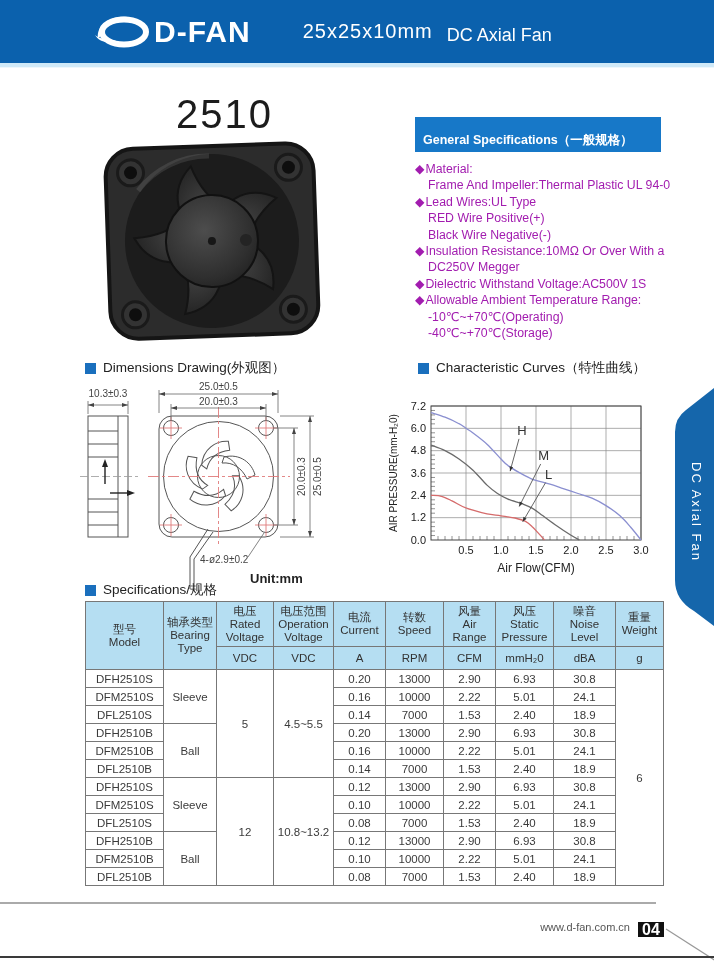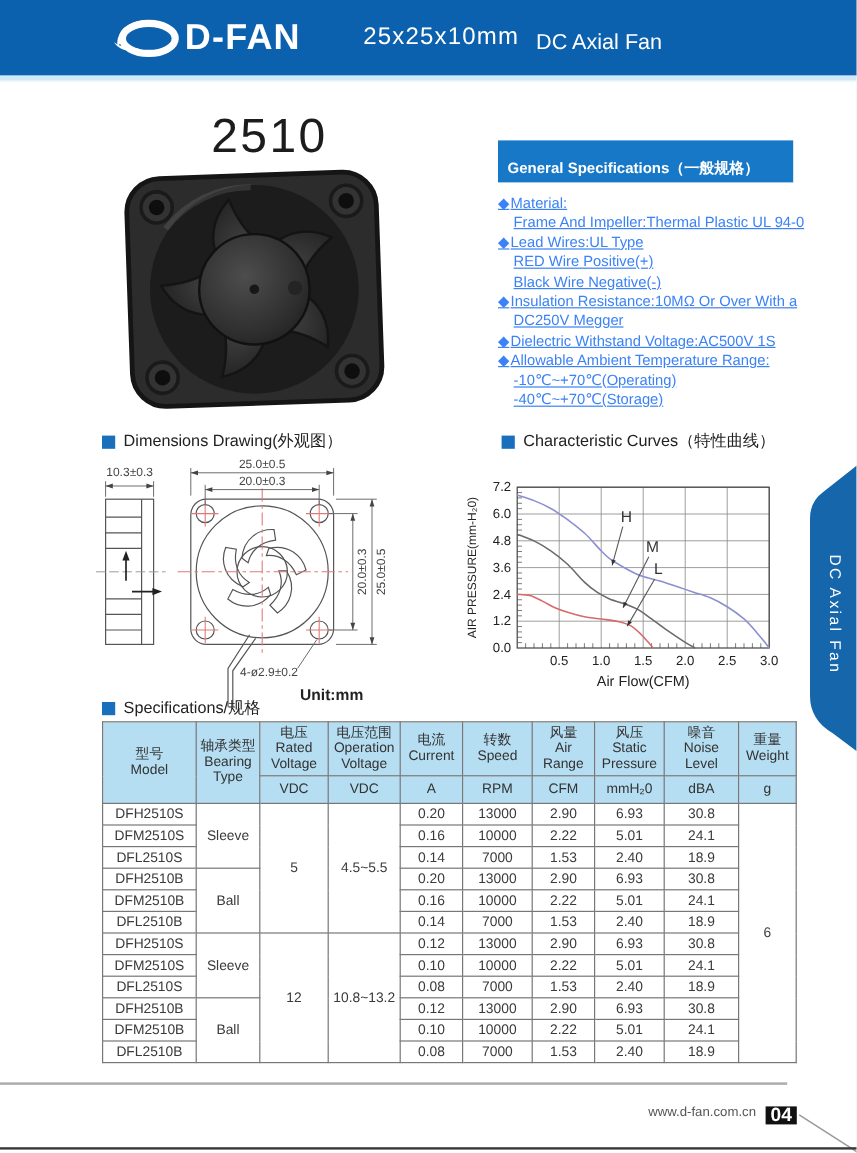--- a/index.html
+++ b/index.html
@@ -20,21 +20,21 @@
   .subtitle{color:#fff;font-size:18px;margin-left:14px;padding-top:8px;}
   
   .model-title{position:absolute;left:141px;top:92px;font-size:40px;color:#1c1c1c;letter-spacing:2px;margin-left:35px;}
   .fan-photo{position:absolute;left:100px;top:138px;}
   
   .gen-specs{position:absolute;left:415px;top:117px;width:292px;}
   .gen-title{
     background:#1778c8;color:#fff;font-size:12.5px;font-weight:bold;
     width:232px;padding:15px 6px 3px 8px;
   }
-  .gen-list{list-style:none;margin:9px 0 0 0;padding:0;font-size:12.3px;color:#3b82f6;text-decoration:underline;}
+  .gen-list{list-style:none;margin:9px 0 0 0;padding:0;font-size:12.3px;color:#a21caf;}
   .gen-list li{line-height:16.4px;white-space:nowrap;}
   .gen-list li.cont{padding-left:13px;}
   .gen-list li .bchar{margin-right:1px;}
   
   .sec-title{position:absolute;font-size:13.5px;color:#222;display:flex;align-items:center;}
   .sec-title .sq{width:11px;height:11px;background:#1a6fbd;display:inline-block;margin-right:7px;}
   .dim-title{left:85px;top:359px;}
   .curve-title{left:418px;top:359px;}
   .table-title{left:85px;top:581px;}
   

